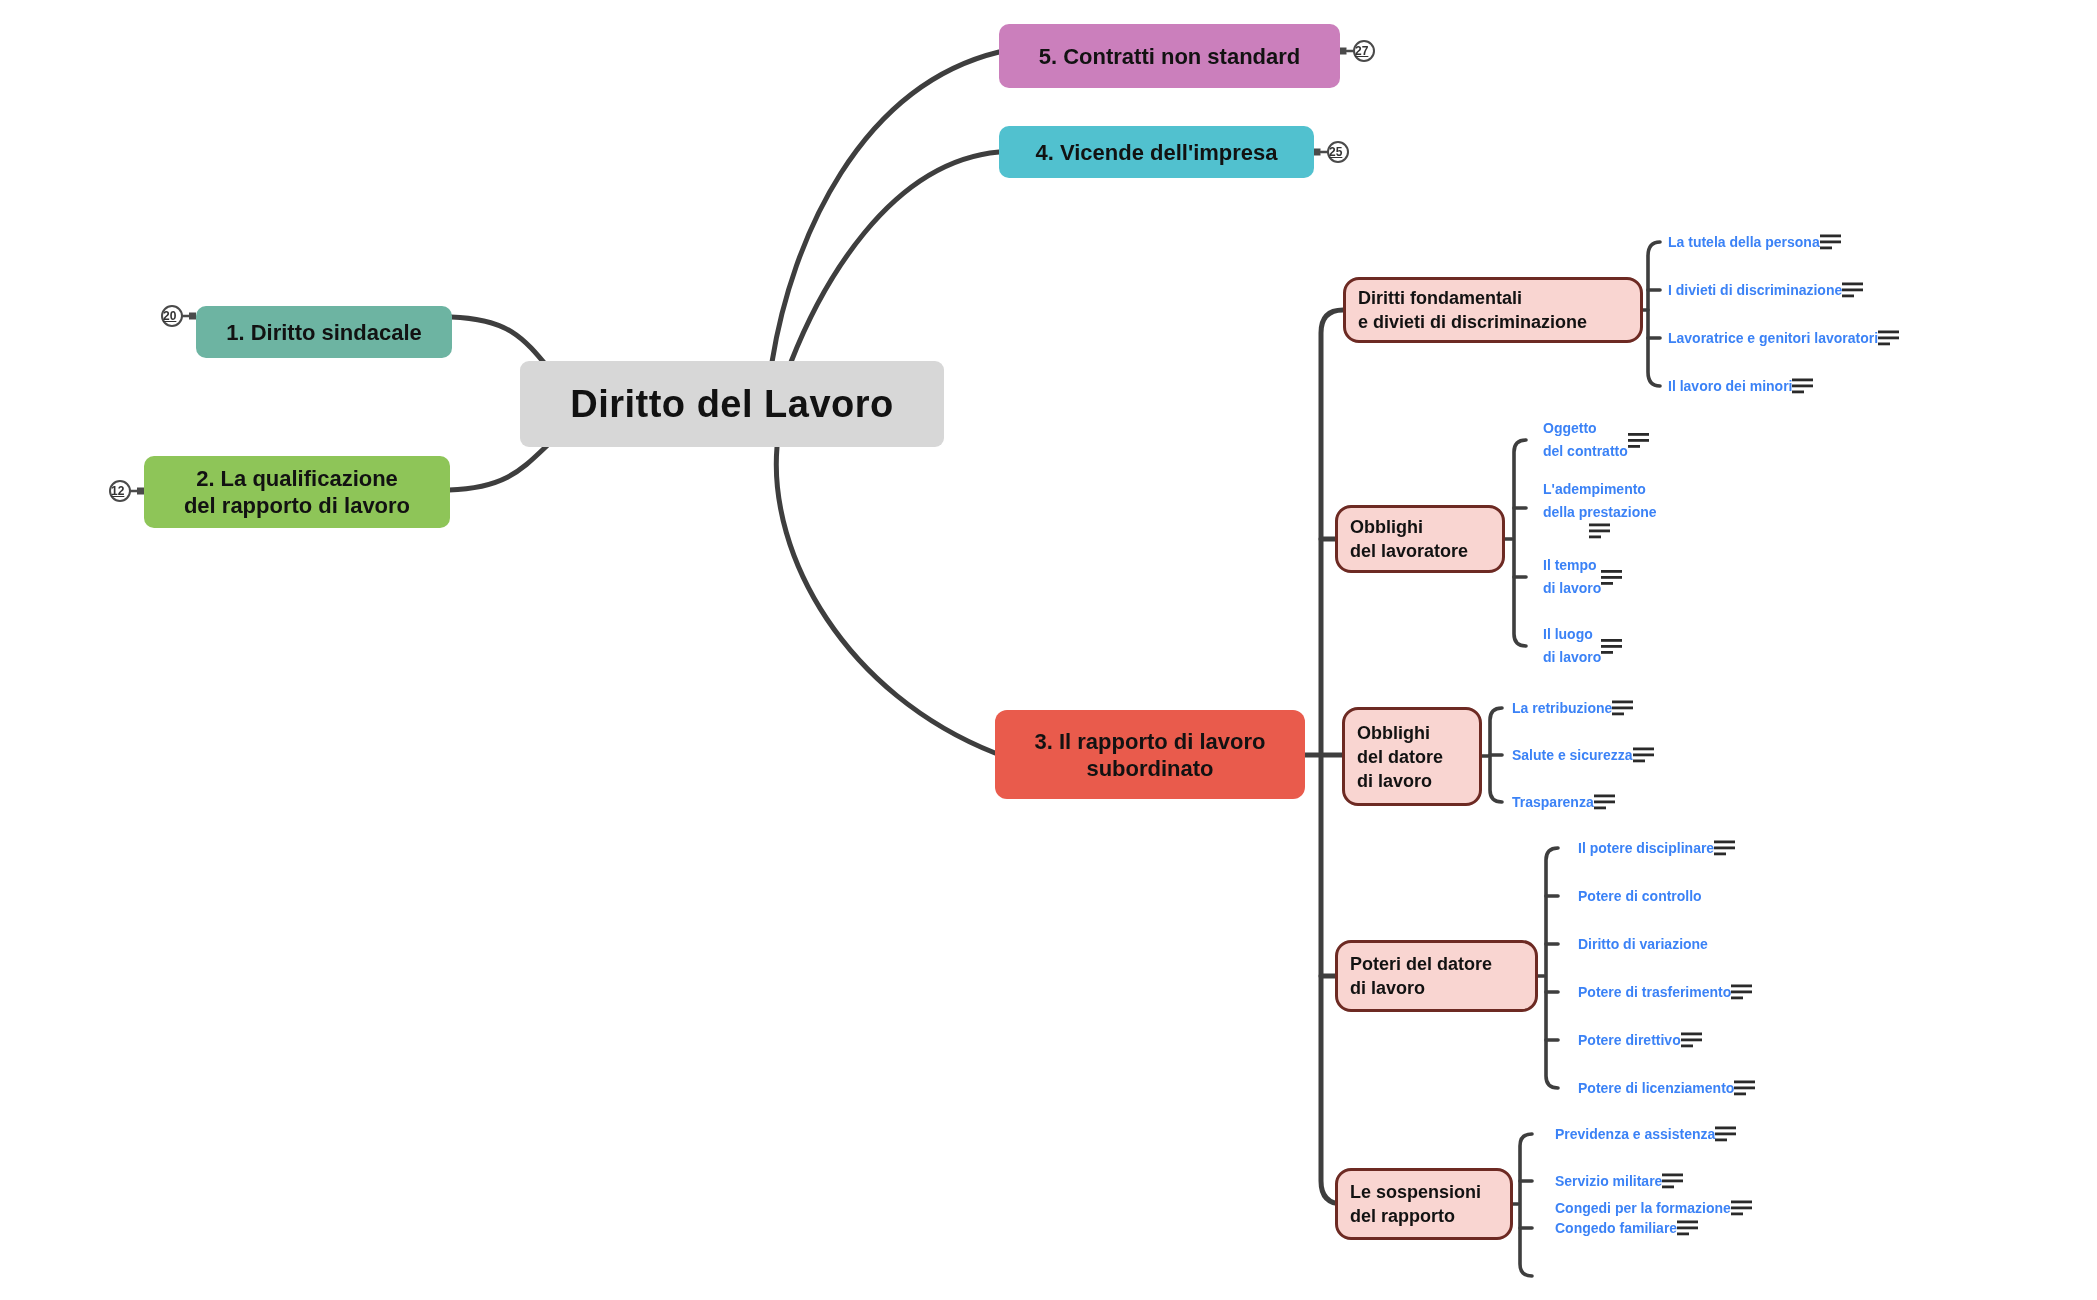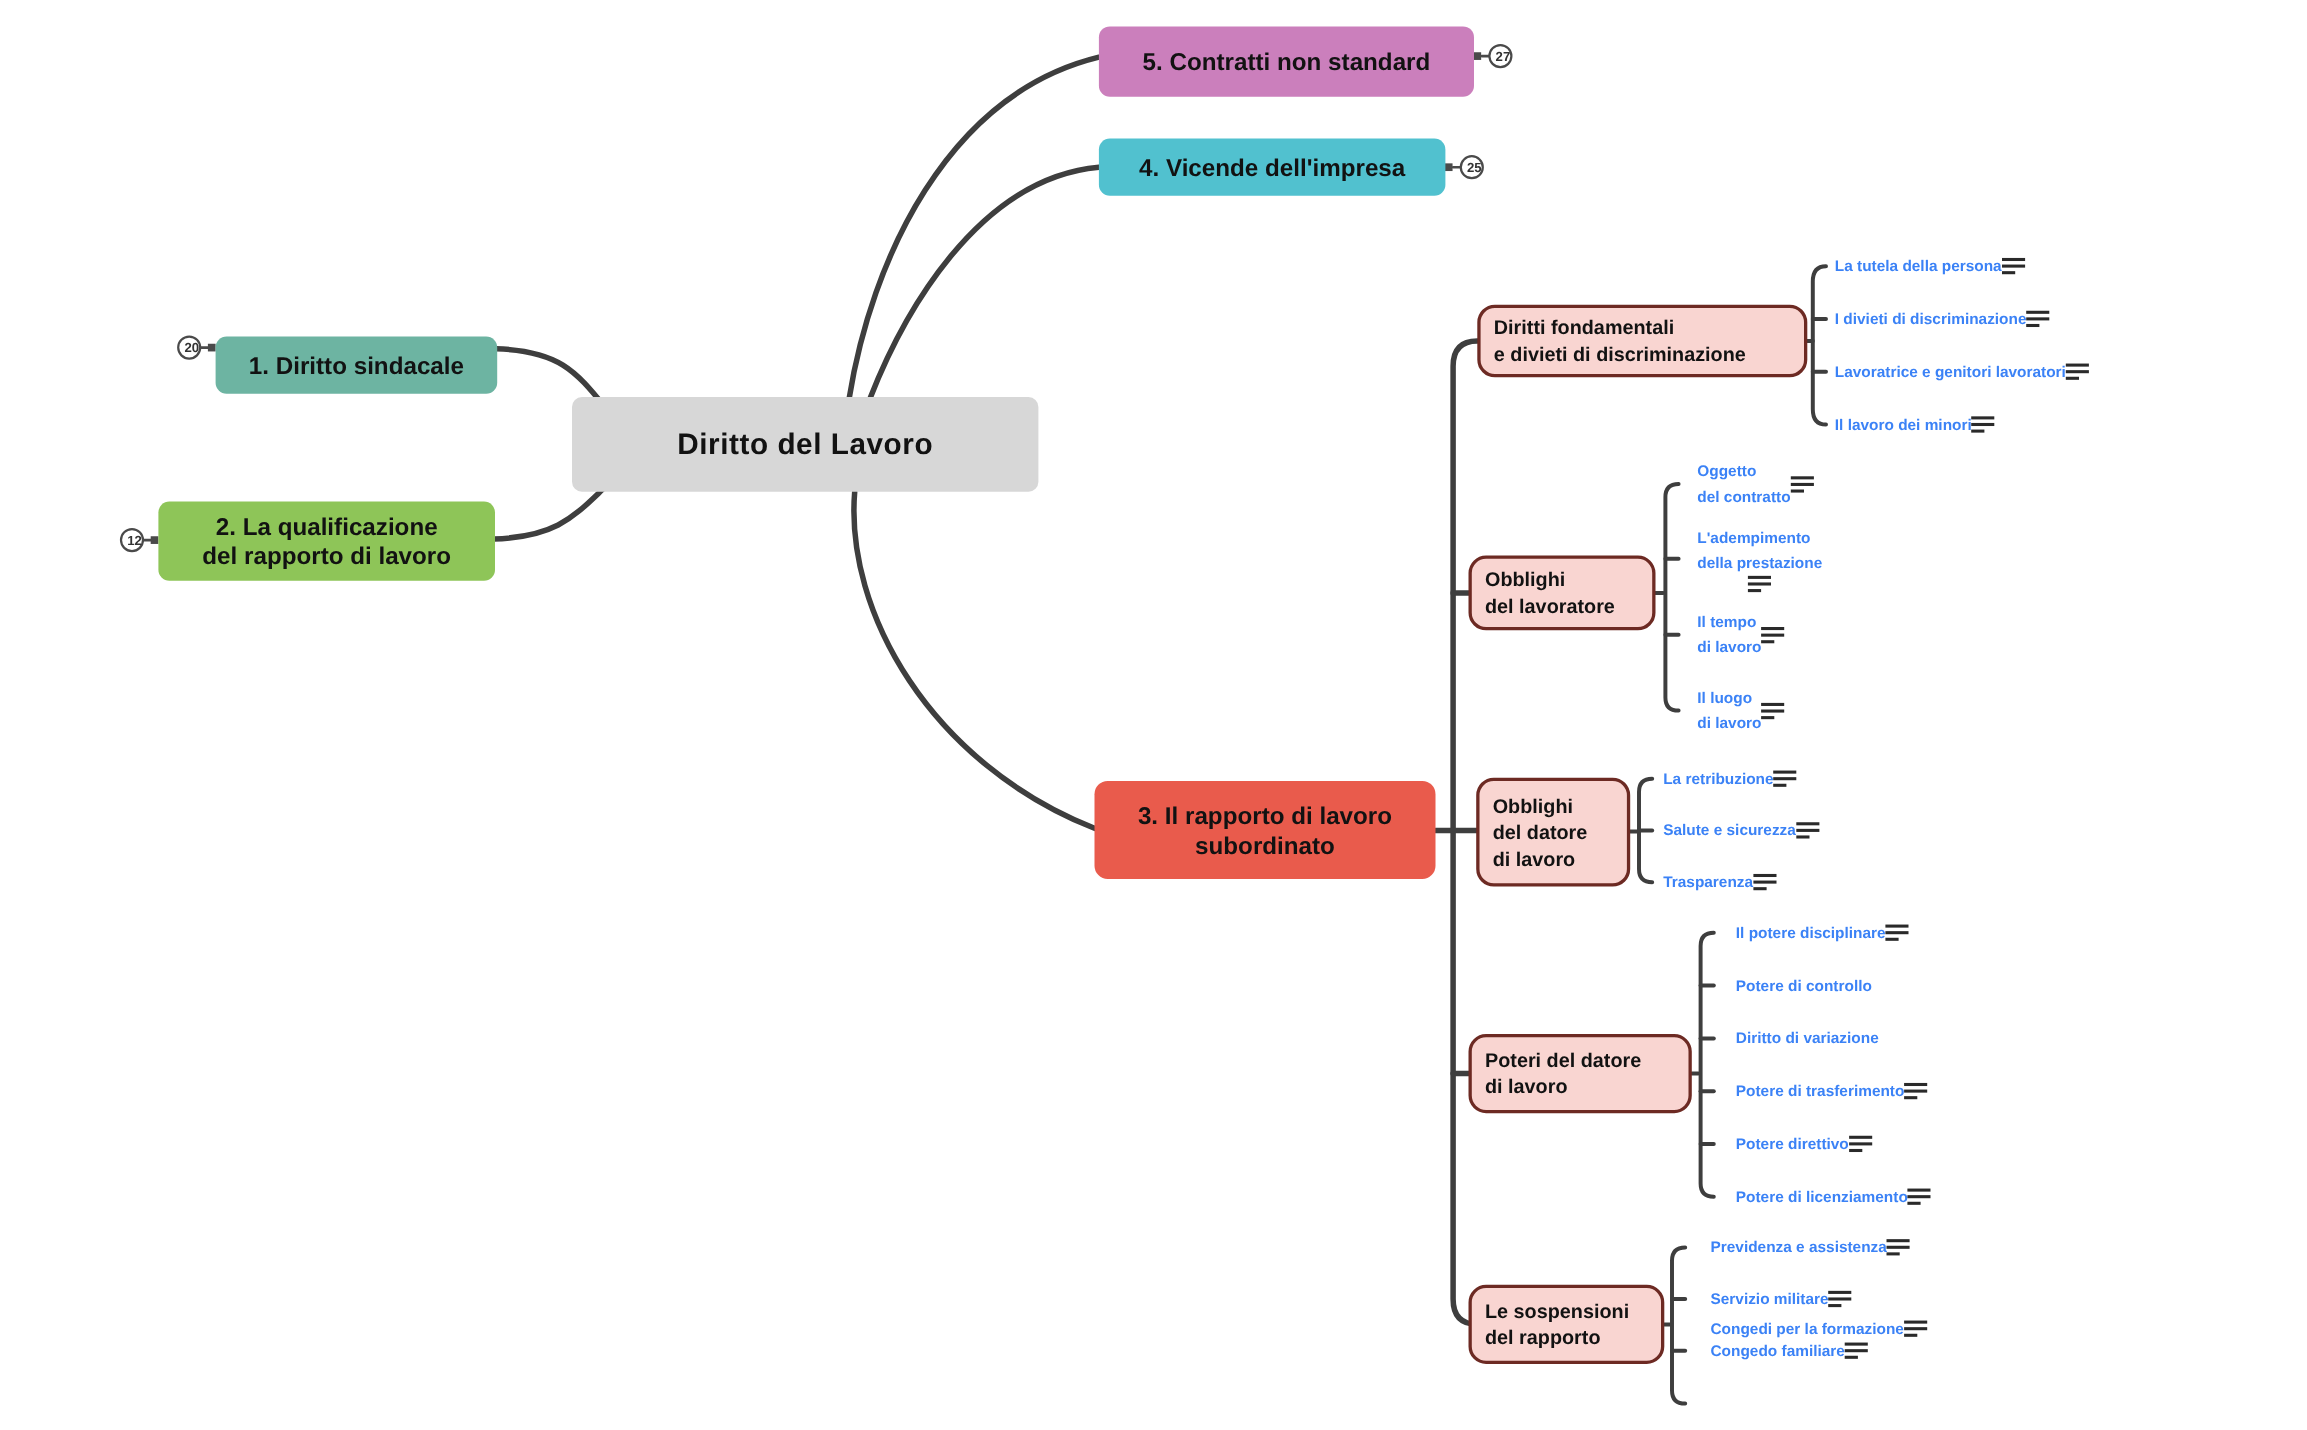--- a/index.html
+++ b/index.html
@@ -2,34 +2,34 @@
 <html><head>
 <meta charset="utf-8">
 <style>
   html,body{margin:0;padding:0;background:#fff;}
   #stage{position:relative;width:2097px;height:1300px;overflow:hidden;background:#ffffff;
          font-family:"Liberation Sans",sans-serif;}
   #wires{position:absolute;left:0;top:0;width:2097px;height:1300px;}
   .node{position:absolute;box-sizing:border-box;display:flex;flex-direction:column;
         justify-content:center;color:#121212;font-weight:700;}
   .topic{align-items:center;text-align:center;border-radius:10px;font-size:22px;line-height:27px;}
-  .root{border-radius:9px;font-size:27px;letter-spacing:.5px;}
+  .root{border-radius:9px;font-size:38px;letter-spacing:.5px;}
   .sub{align-items:flex-start;text-align:left;border-radius:16px;font-size:18px;
        line-height:24px;padding:10px 12px;border:3px solid;}
   .ln{display:block;white-space:nowrap;}
   .crow{position:absolute;display:flex;align-items:center;transform:translateY(-50%);
         font-size:14px;font-weight:700;color:#3b82f6;line-height:23px;white-space:nowrap;}
   .nicon{width:21px;height:15px;flex:0 0 auto;
      background:
        linear-gradient(#2a2a2a,#2a2a2a) 0 0/21px 2.8px no-repeat,
        linear-gradient(#2a2a2a,#2a2a2a) 0 6px/21px 2.8px no-repeat,
        linear-gradient(#2a2a2a,#2a2a2a) 0 12px/12px 2.8px no-repeat;}
   .badge{position:absolute;width:22px;height:22px;box-sizing:border-box;border:2px solid #4a4a4a;
          border-radius:50%;background:#fff;font-size:12px;font-weight:700;color:#333;
-         display:flex;align-items:center;justify-content:flex-end;transform:translate(-50%,-50%);}
+         display:flex;align-items:center;justify-content:flex-start;transform:translate(-50%,-50%);text-decoration:underline;}
 </style>
 </head>
 <body>
 
 <div id="stage">
 
   <svg id="wires" viewBox="0 0 2097 1300" xmlns="http://www.w3.org/2000/svg">
     <g stroke="#3e3e3e" fill="none" stroke-linecap="round">
       <path stroke-width="5" d="M 451 317 C 508 319, 523 337, 550 370"></path>
       <path stroke-width="5" d="M 449 490 C 508 488, 523 468, 552 441"></path>

